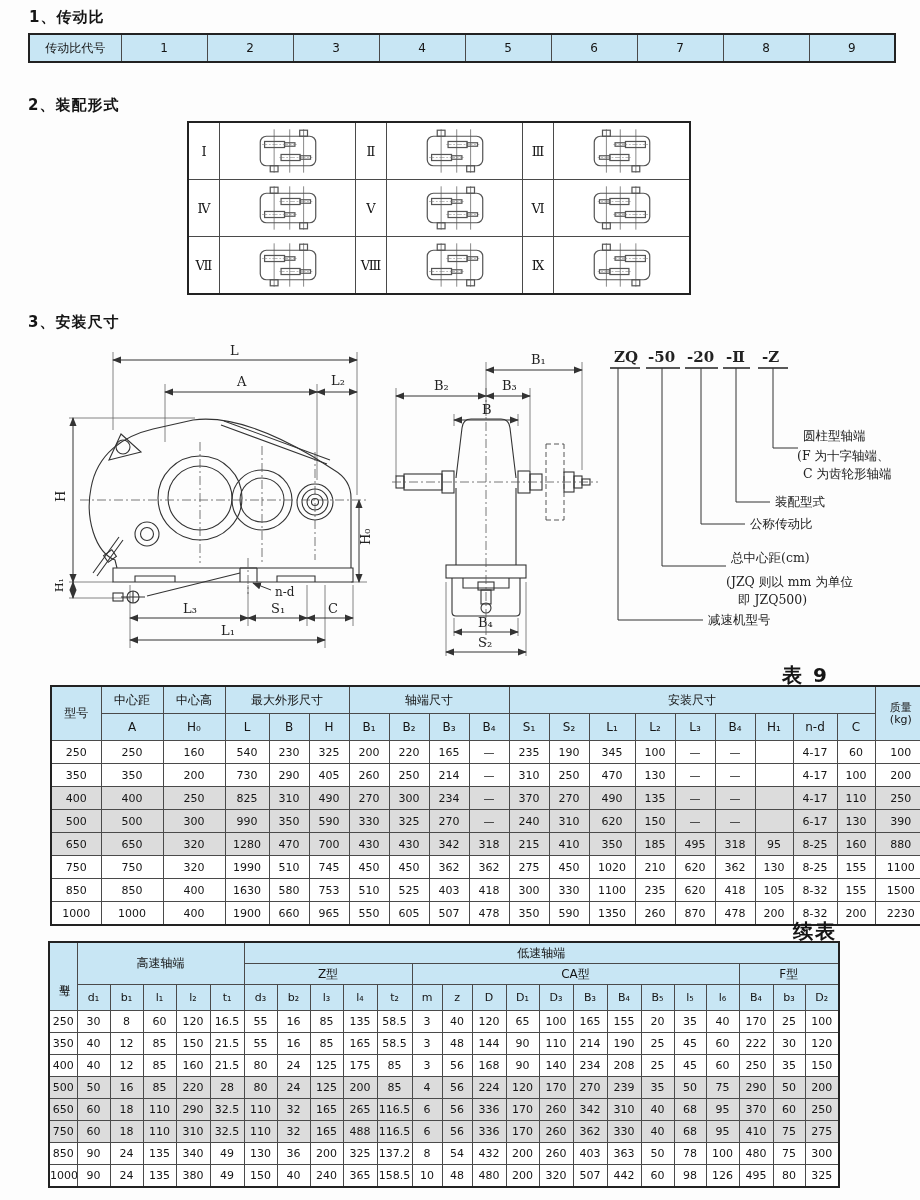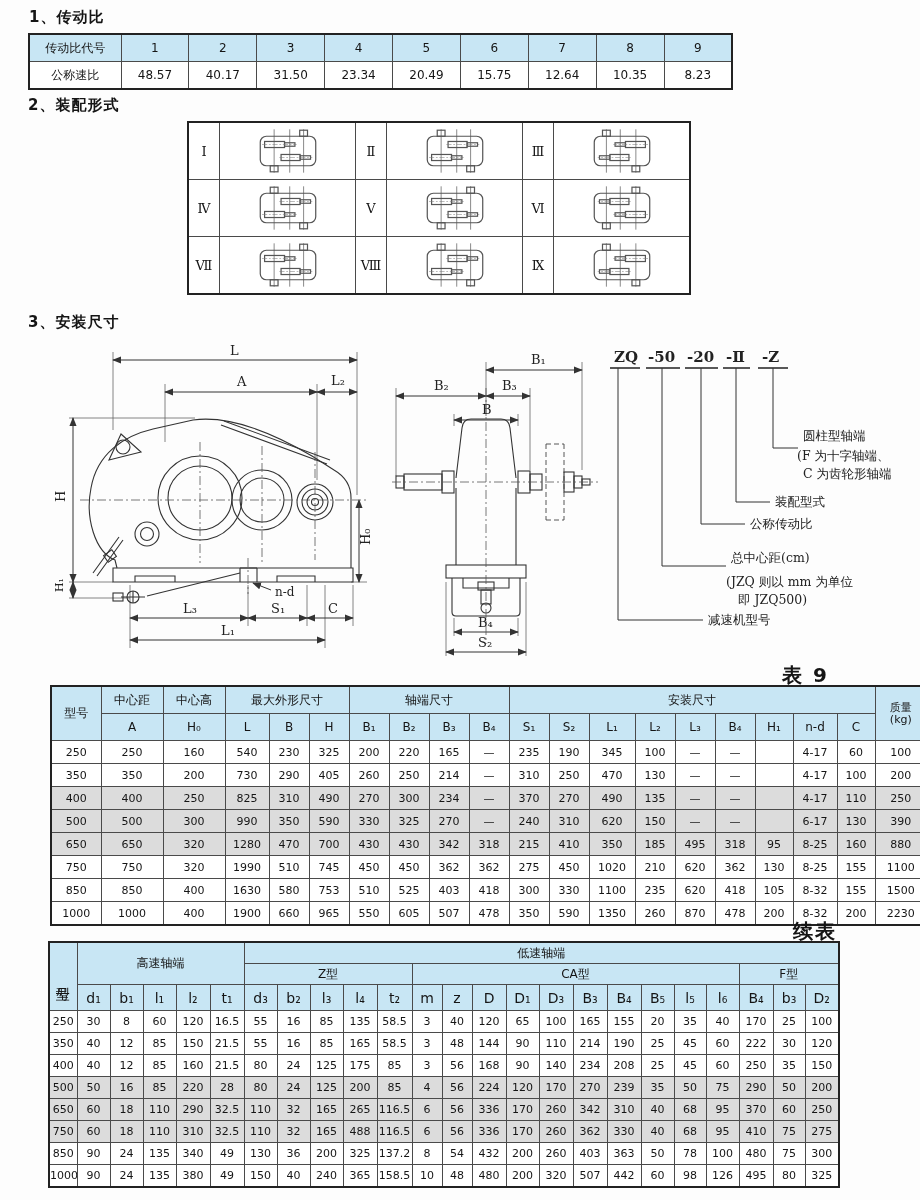--- a/index.html
+++ b/index.html
@@ -6,38 +6,38 @@
   .page{position:relative;width:920px;height:1200px;background:#fdfdfd;
         font-family:"DejaVu Sans","Liberation Sans",sans-serif;color:#151515;overflow:hidden;}
   .sec-heading{position:absolute;font-size:15px;font-weight:bold;letter-spacing:1px;}
   table{border-collapse:collapse;table-layout:fixed;background:#fff;}
   table.bordered{border:2px solid #222;}
   td,th{border:1px solid #4a4a4a;text-align:center;vertical-align:middle;
         overflow:hidden;white-space:nowrap;font-weight:normal;padding:0;}
   .blue{background:#c8e6f4;}
   tr.shaded td{background:#dcdcdc;}
   
-  .ratio{position:absolute;left:28px;top:33px;width:705px;}
+  .ratio{position:absolute;left:28px;top:33px;width:868px;}
   .ratio th,.ratio td{height:26px;font-size:12px;}
   
   .asm{position:absolute;left:187px;top:121px;width:497px;height:172px;}
   .asm td{height:56px;background:#fff;}
   .asm .lbl{font-size:13px;width:30px;font-family:"DejaVu Serif","Liberation Serif",serif;}
   .asm .dia{width:135px;}
   .asm svg{display:block;margin:2px auto;}
   .fy{transform:scaleY(-1);} .fx{transform:scaleX(-1);} .fxy{transform:scale(-1,-1);}
   
   .cap{position:absolute;font-size:20px;font-weight:bold;letter-spacing:2px;}
   
   .t9{position:absolute;left:50px;top:685px;width:856px;font-size:11px;}
   .t9 th{height:26px;font-size:12px;}
   .t9 td{height:22px;}
   
   .tc{position:absolute;left:48px;top:941px;width:790px;font-size:11px;}
-  .tc th{font-size:14px;}
+  .tc th{font-size:11px;}
   .tc .grp{height:20px;font-size:12px;}
   .tc .sub{height:25px;}
   .tc td{height:21px;}
   .vert{writing-mode:vertical-rl;text-orientation:upright;letter-spacing:1px;font-size:12px;}
   
   .drawing{position:absolute;}
   svg text{font-family:"DejaVu Serif","Liberation Serif",serif;fill:#222;}
   .unit2{line-height:12px;font-size:11px;}
 </style>
 </head>
@@ -82,33 +82,20 @@
 
     <th class="blue">1</th>
           <th class="blue">2</th>
           <th class="blue">3</th>
           <th class="blue">4</th>
           <th class="blue">5</th>
           <th class="blue">6</th>
           <th class="blue">7</th>
           <th class="blue">8</th>
           <th class="blue">9</th>
-        </tr>
-    <tr>
-      <th>公称速比</th>
-
-    <td>48.57</td>
-          <td>40.17</td>
-          <td>31.50</td>
-          <td>23.34</td>
-          <td>20.49</td>
-          <td>15.75</td>
-          <td>12.64</td>
-          <td>10.35</td>
-          <td>8.23</td>
         </tr>
   </tbody>
     </table>
 
   <div class="sec-heading" style="left:28px;top:96px">2、装配形式</div>
 
   <table class="asm bordered">
     <tbody>
         <tr>
       <td class="lbl">Ⅰ</td>

